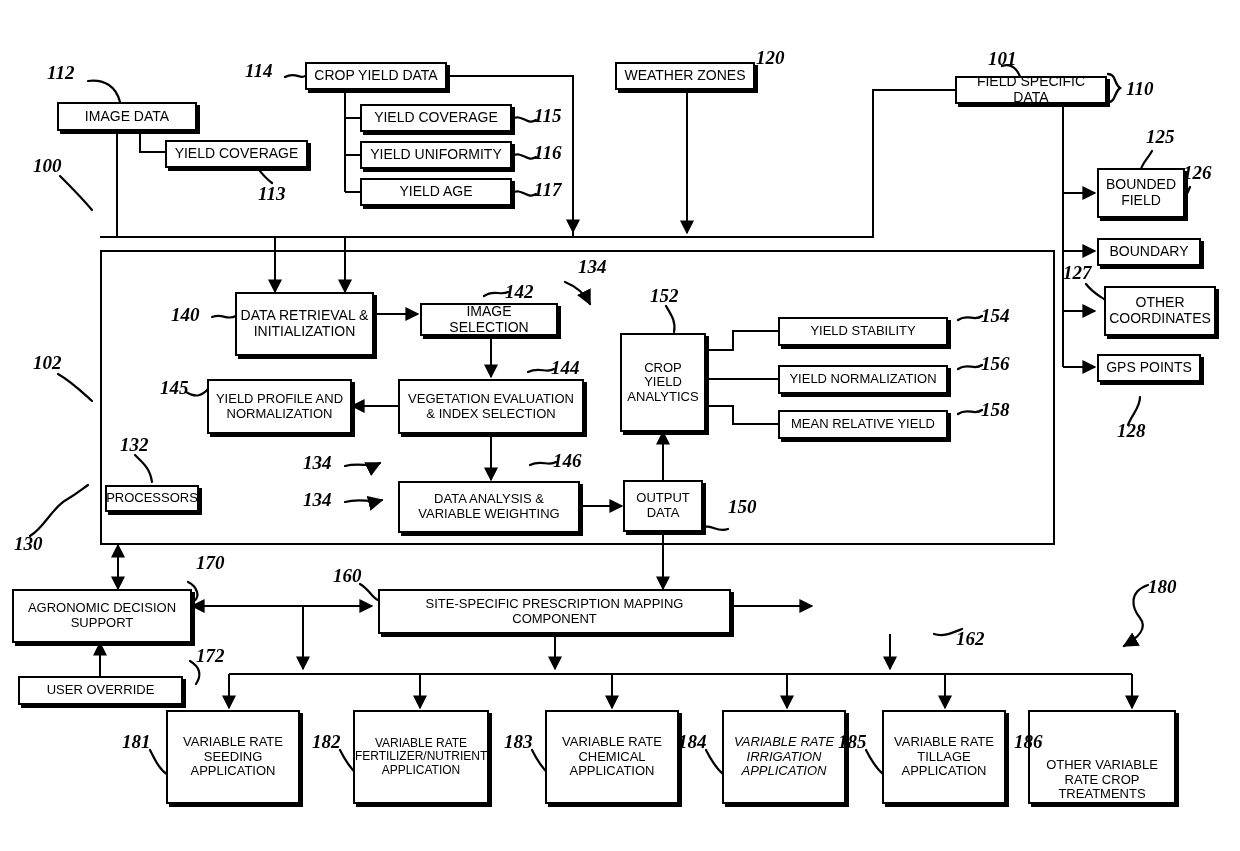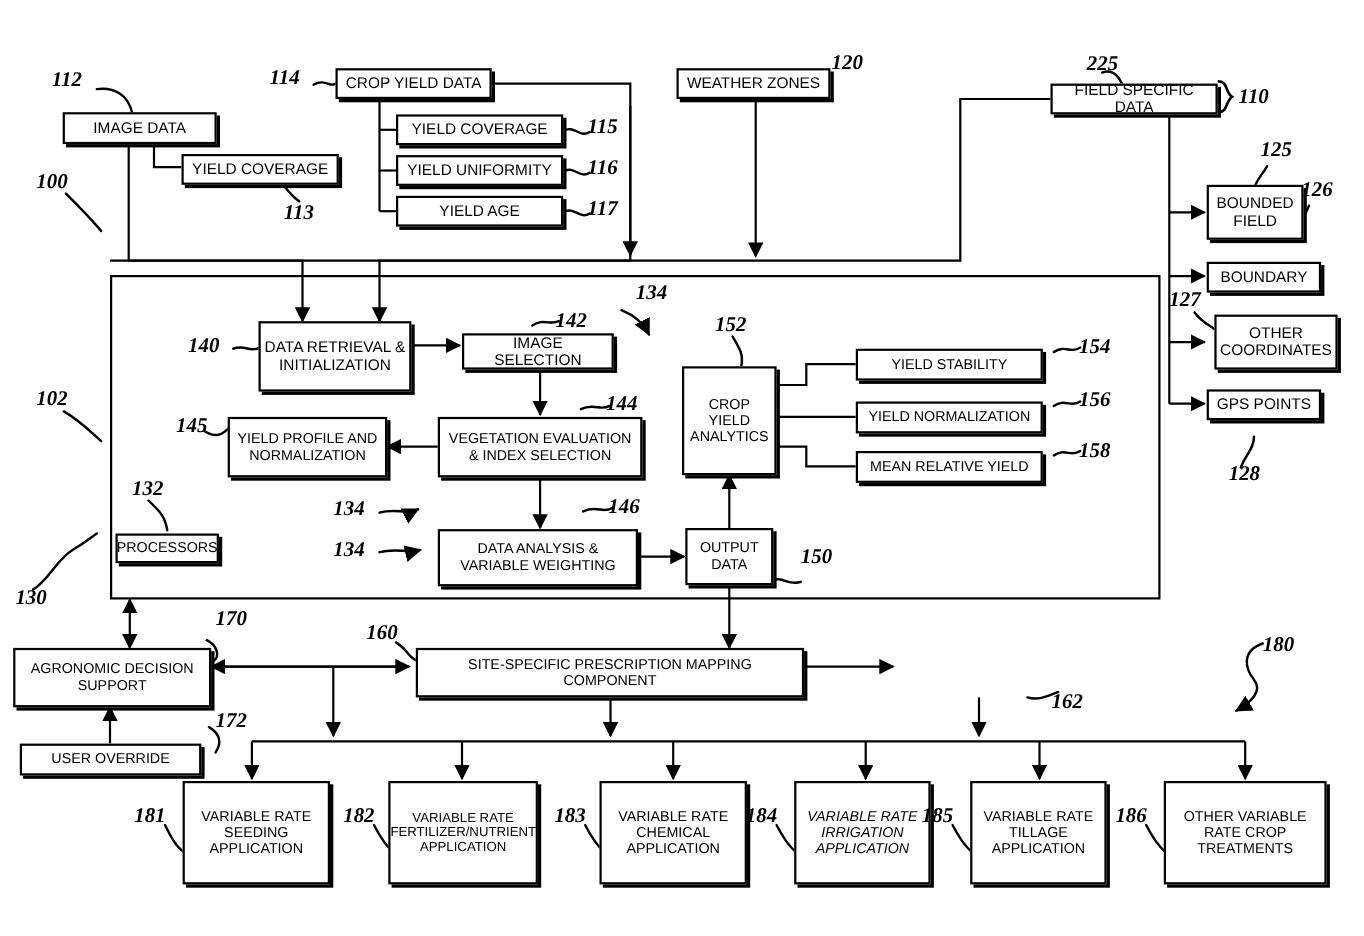--- a/index.html
+++ b/index.html
@@ -267,35 +267,35 @@
   </div>
 
   <div class="box t13" style="left:722px;top:710px;width:124px;height:94px;font-style:italic;">
     <span>VARIABLE RATE IRRIGATION APPLICATION</span>
   </div>
 
   <div class="box t13" style="left:882px;top:710px;width:124px;height:94px;">
     <span>VARIABLE RATE TILLAGE APPLICATION</span>
   </div>
 
-  <div class="box t13" style="left:1058px;top:710px;width:148px;height:94px;">
+  <div class="box t13" style="left:1028px;top:710px;width:148px;height:94px;align-items:flex-end;">
     <span>OTHER VARIABLE RATE CROP TREATMENTS</span>
   </div>
 
   <div class="ref ref19" style="left:33px;top:155px;">100</div>
   <div class="ref ref19" style="left:33px;top:352px;">102</div>
   <div class="ref ref19" style="left:1126px;top:78px;">110</div>
   <div class="ref ref19" style="left:47px;top:62px;">112</div>
   <div class="ref ref19" style="left:258px;top:183px;">113</div>
   <div class="ref ref19" style="left:245px;top:60px;">114</div>
   <div class="ref ref19" style="left:534px;top:105px;">115</div>
   <div class="ref ref19" style="left:534px;top:142px;">116</div>
   <div class="ref ref19" style="left:534px;top:179px;">117</div>
   <div class="ref ref19" style="left:756px;top:47px;">120</div>
-  <div class="ref ref19" style="left:988px;top:48px;">225</div>
+  <div class="ref ref19" style="left:988px;top:48px;">101</div>
   <div class="ref ref19" style="left:1146px;top:126px;">125</div>
   <div class="ref ref19" style="left:1183px;top:162px;">126</div>
   <div class="ref ref19" style="left:1063px;top:262px;">127</div>
   <div class="ref ref19" style="left:1117px;top:420px;">128</div>
   <div class="ref ref19" style="left:14px;top:533px;">130</div>
   <div class="ref ref19" style="left:120px;top:434px;">132</div>
   <div class="ref ref19" style="left:578px;top:256px;">134</div>
   <div class="ref ref19" style="left:303px;top:452px;">134</div>
   <div class="ref ref19" style="left:303px;top:489px;">134</div>
   <div class="ref ref19" style="left:171px;top:304px;">140</div>

